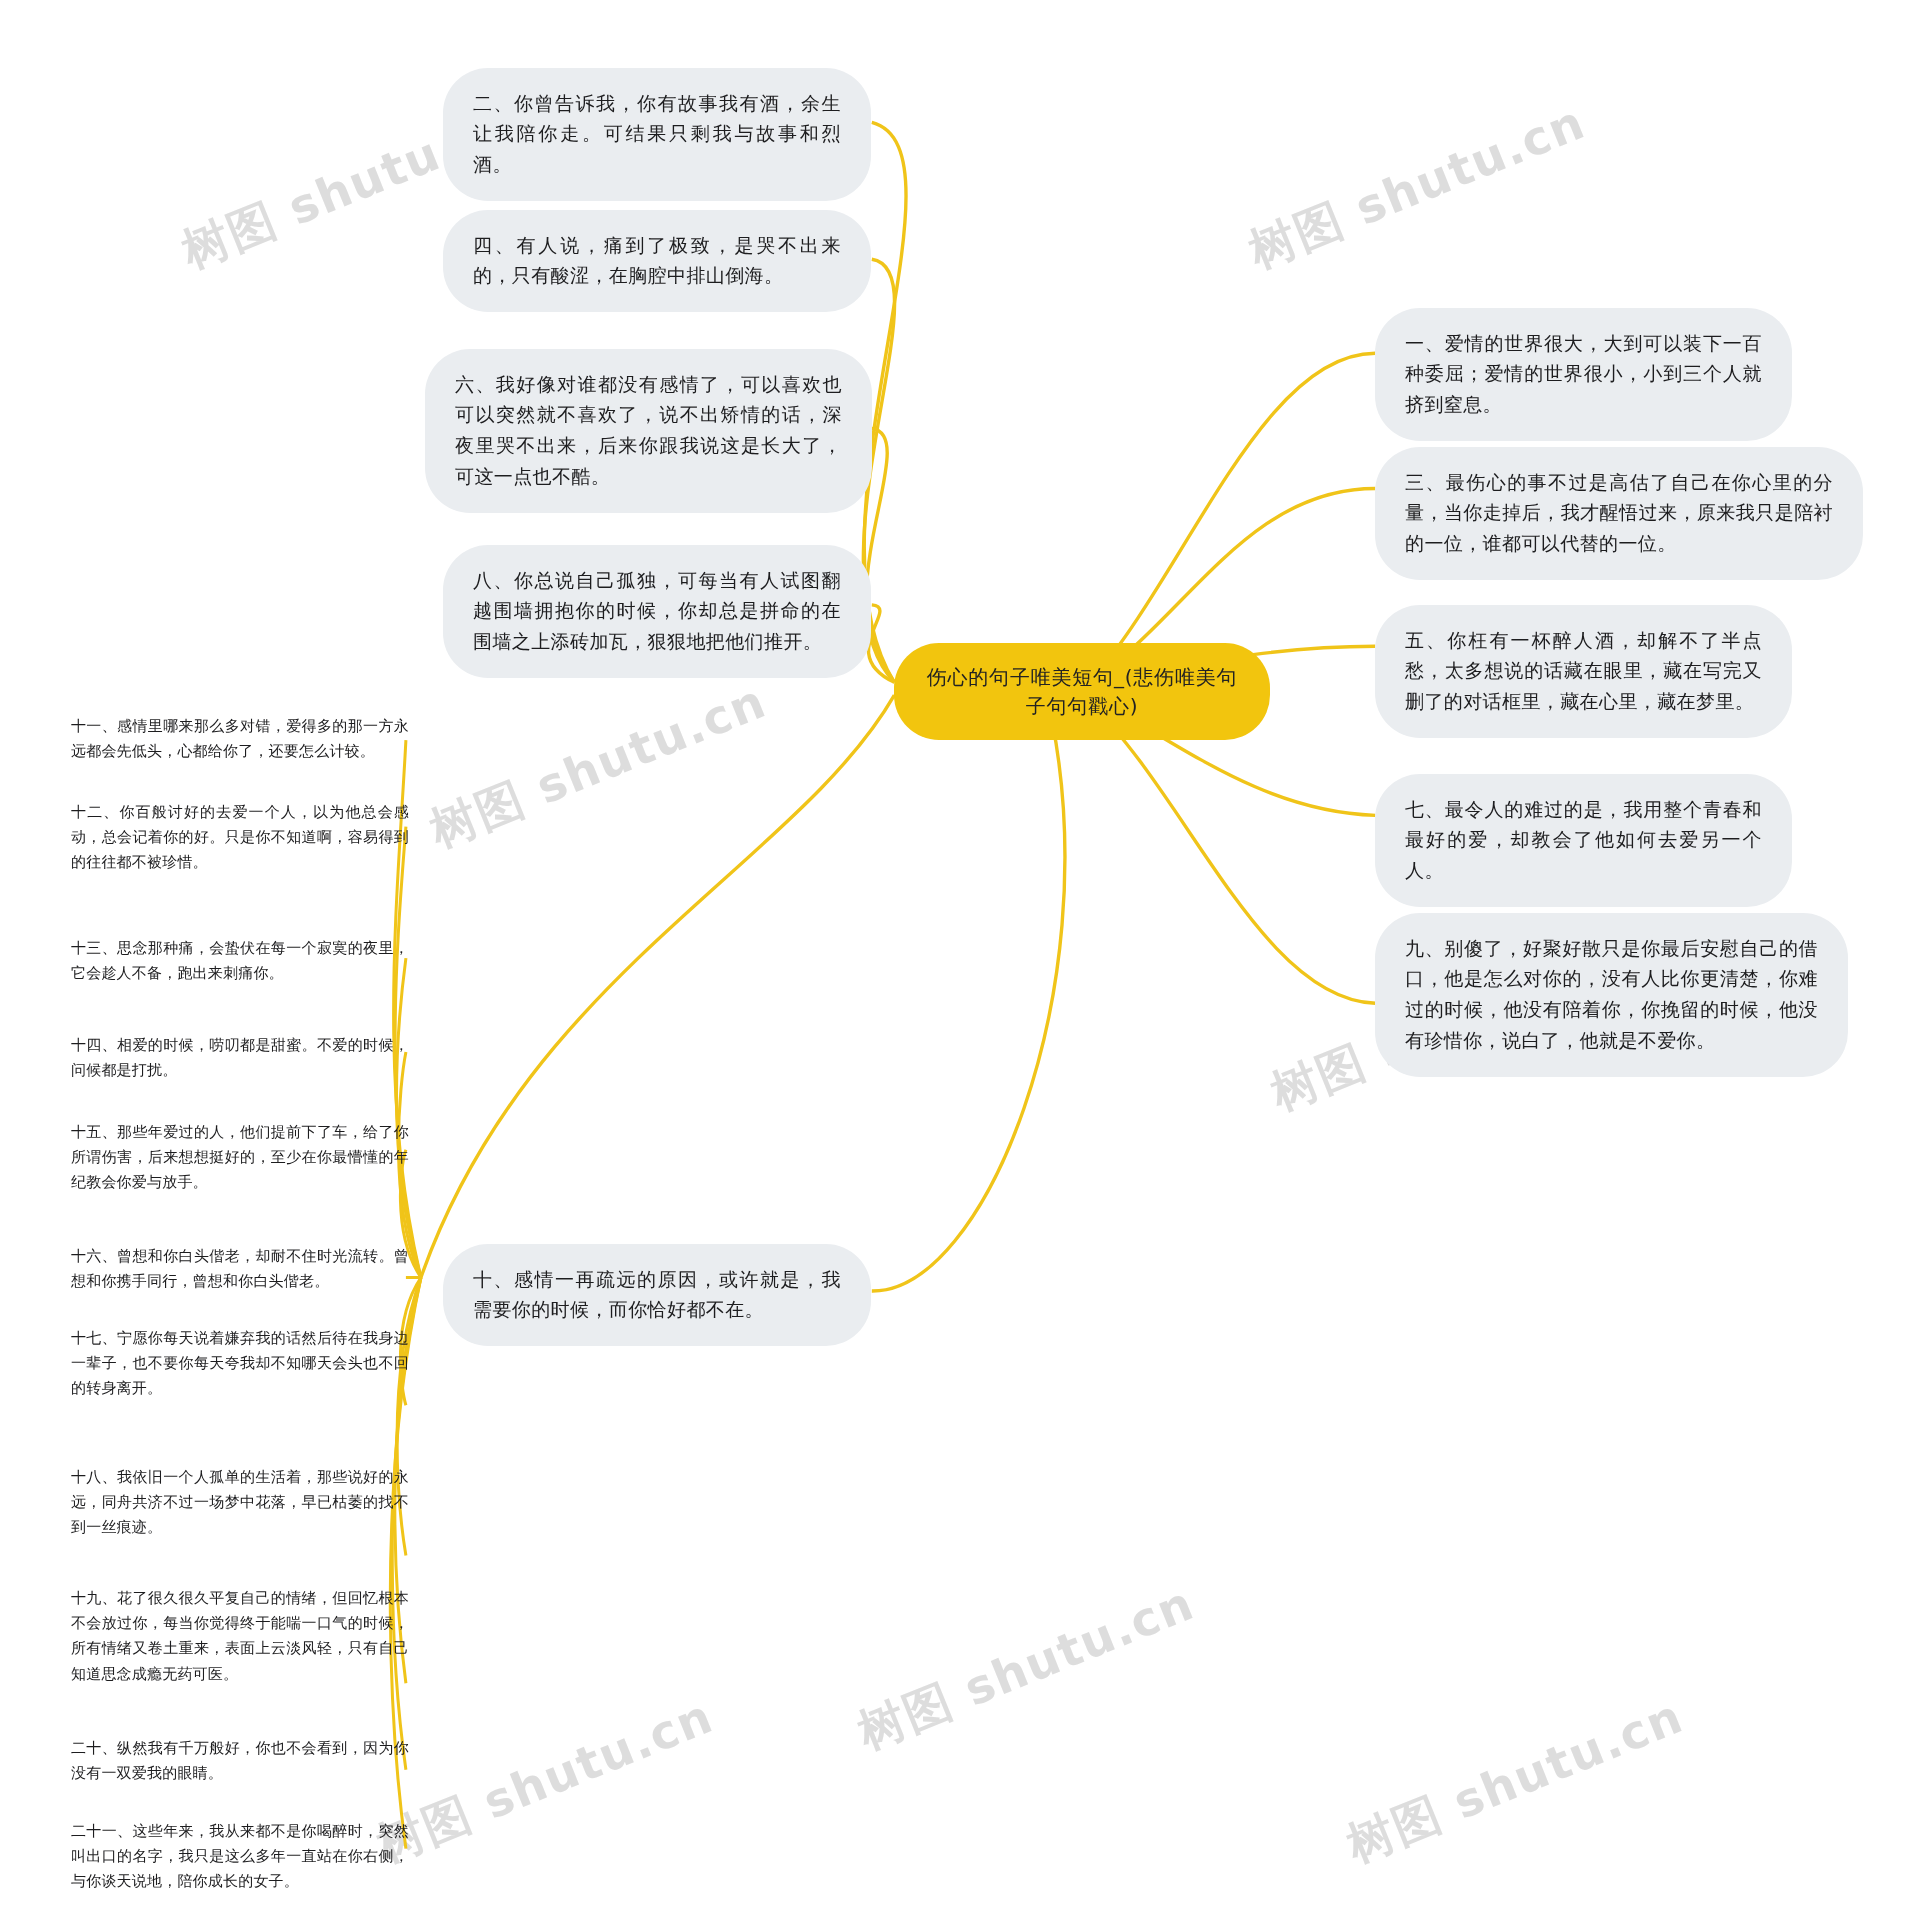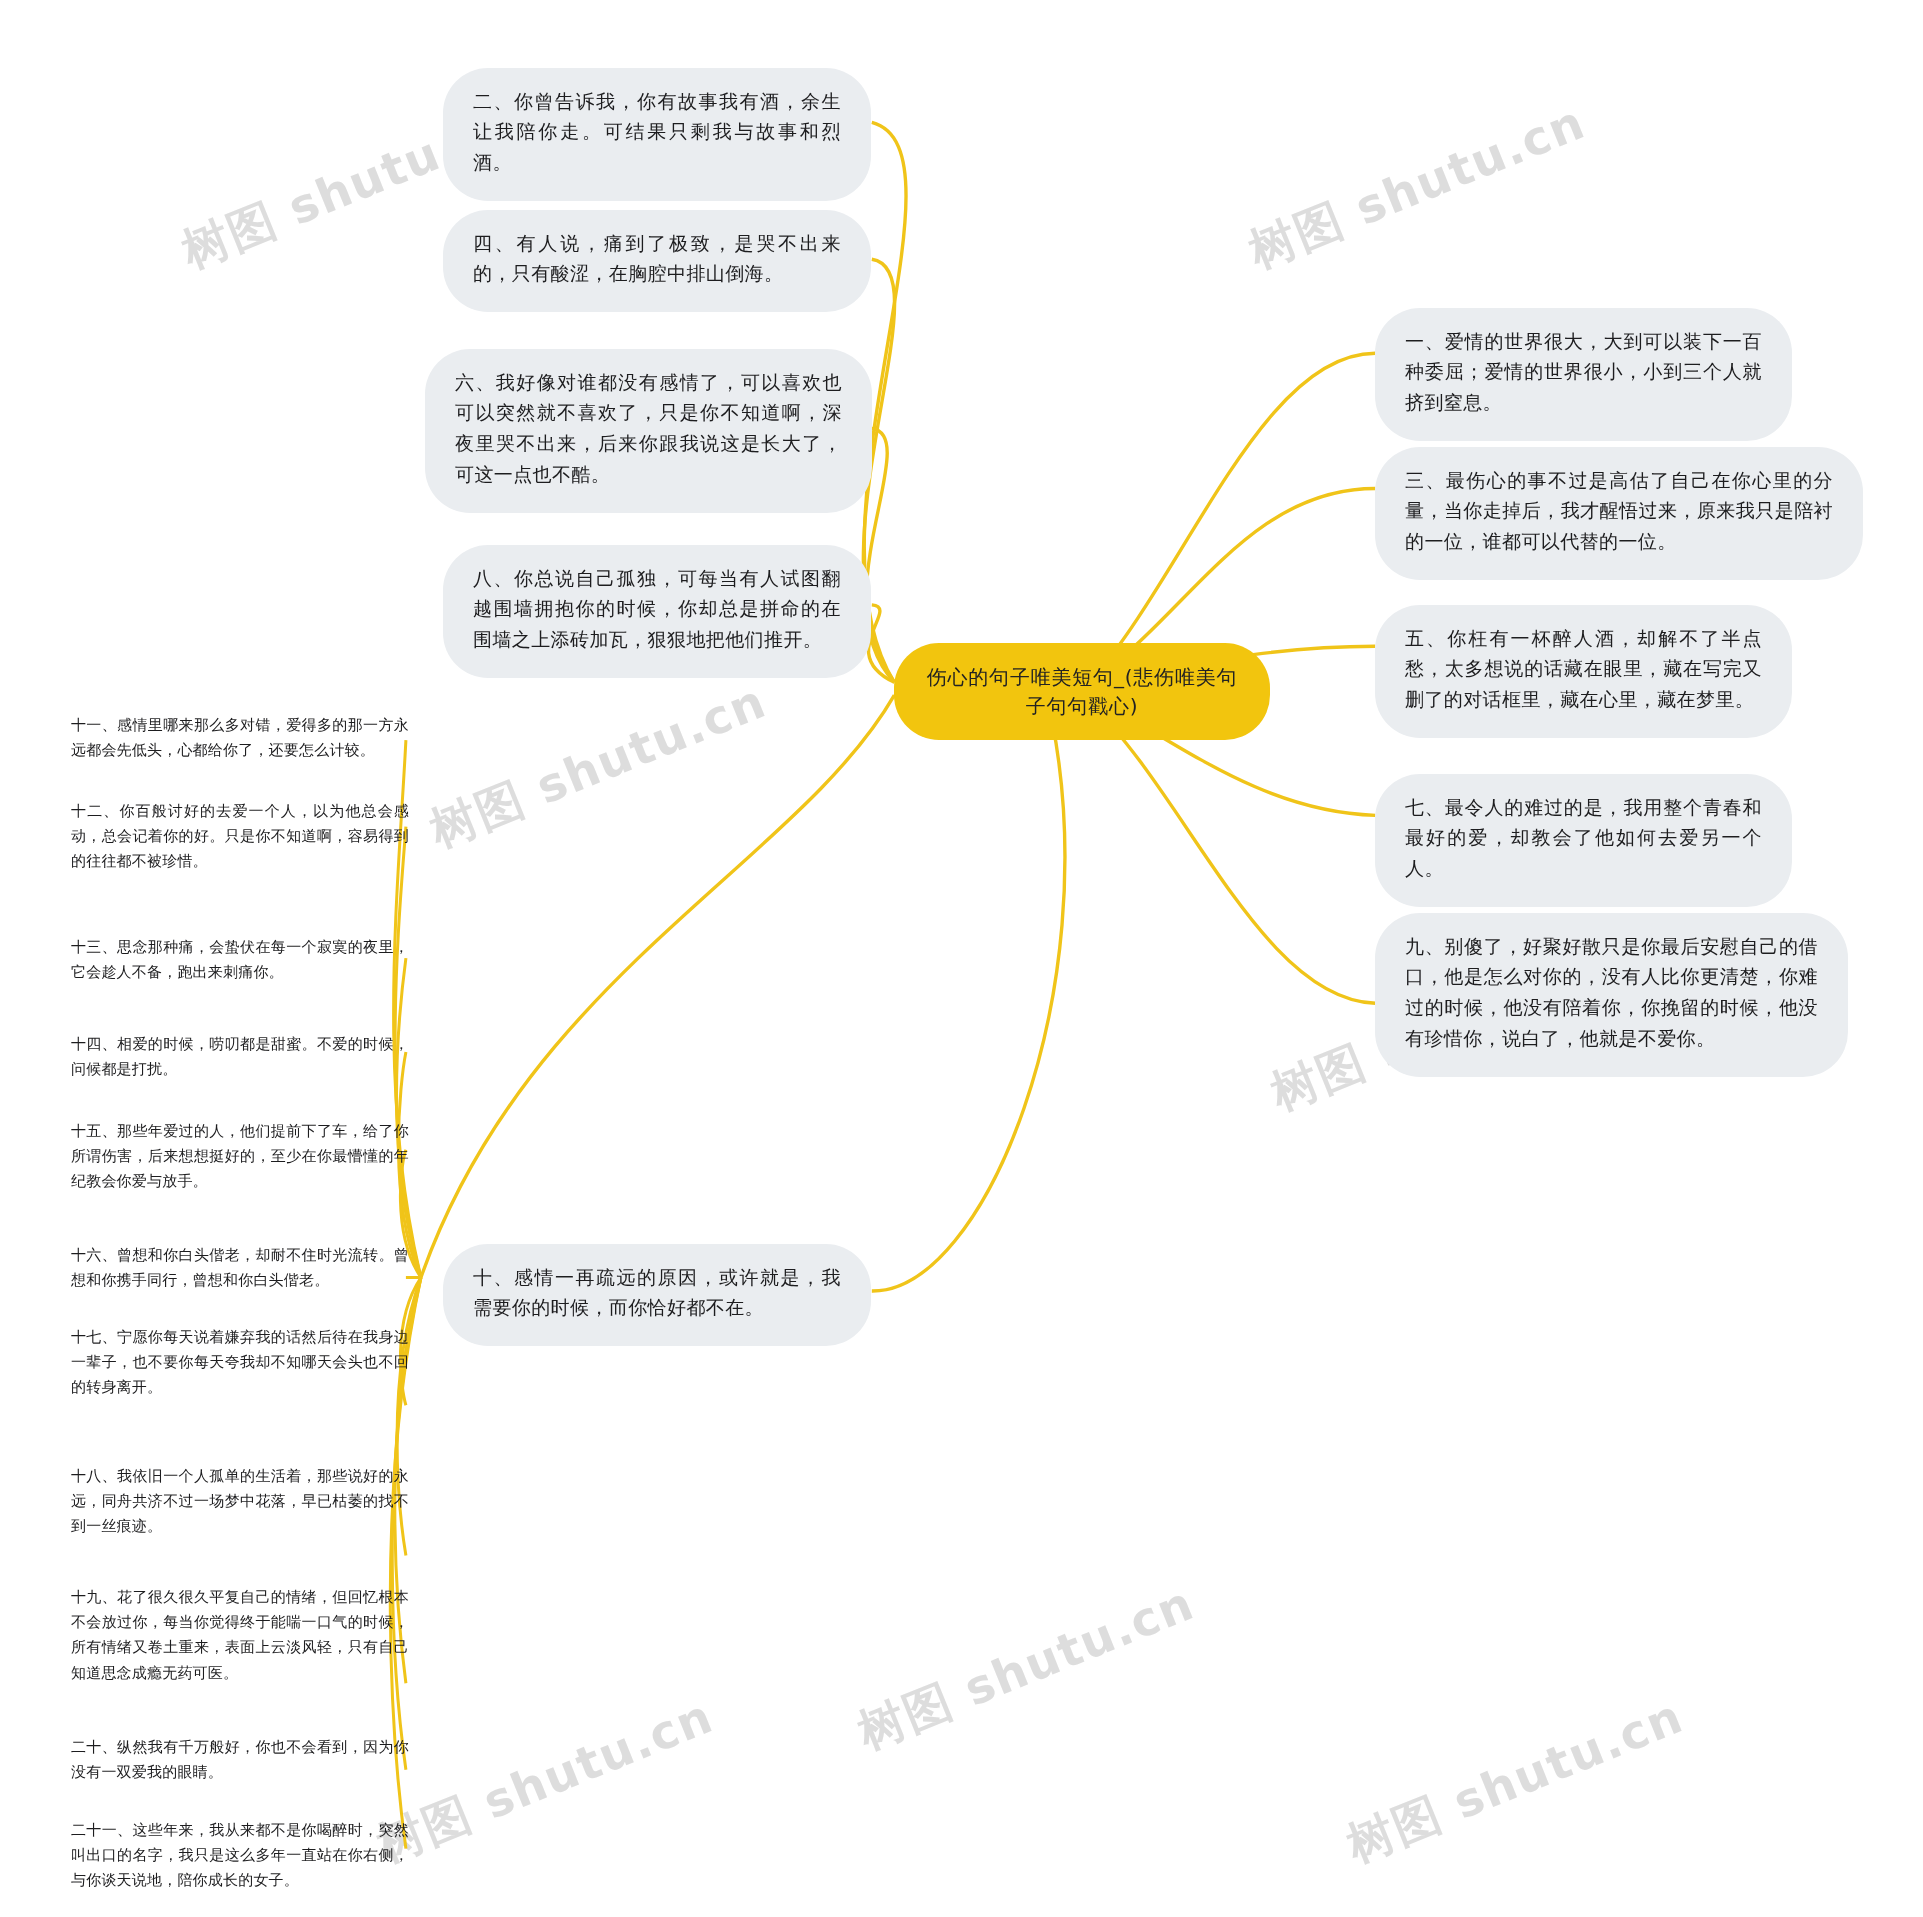--- a/index.html
+++ b/index.html
@@ -45,21 +45,20 @@
   
   .node {
     position: absolute;
     background: #eaedf0;
     border-radius: 45px;
     color: #1d1d1f;
     line-height: 1.62;
     letter-spacing: 0.4px;
     text-align: justify;
     word-break: break-all;
-    font-family: Liberation Mono, monospace;
   }
   .node.bubble {
     font-size: 19px;
     padding: 19.5px 30px 21px 30px;
   }
   .node.plain {
     background: transparent;
     border-radius: 0;
     padding: 0;
     font-size: 15px;
@@ -128,21 +127,21 @@
 
   <div class="node bubble" style="left:443px; top:68px; width:428px;">
     <span>二、你曾告诉我，你有故事我有酒，余生让我陪你走。可结果只剩我与故事和烈酒。</span>
   </div>
 
   <div class="node bubble" style="left:443px; top:210px; width:428px;">
     <span>四、有人说，痛到了极致，是哭不出来的，只有酸涩，在胸腔中排山倒海。</span>
   </div>
 
   <div class="node bubble" style="left:425px; top:349px; width:447px;">
-    <span>六、我好像对谁都没有感情了，可以喜欢也可以突然就不喜欢了，只是你不知道啊，深夜里哭不出来，后来你跟我说这是长大了，可这一点也不酷。</span>
+    <span>六、我好像对谁都没有感情了，可以喜欢也可以突然就不喜欢了，说不出矫情的话，深夜里哭不出来，后来你跟我说这是长大了，可这一点也不酷。</span>
   </div>
 
   <div class="node bubble" style="left:443px; top:545px; width:428px;">
     <span>八、你总说自己孤独，可每当有人试图翻越围墙拥抱你的时候，你却总是拼命的在围墙之上添砖加瓦，狠狠地把他们推开。</span>
   </div>
 
   <div class="node bubble" style="left:1375px; top:308px; width:417px;">
     <span>一、爱情的世界很大，大到可以装下一百种委屈；爱情的世界很小，小到三个人就挤到窒息。</span>
   </div>
 

